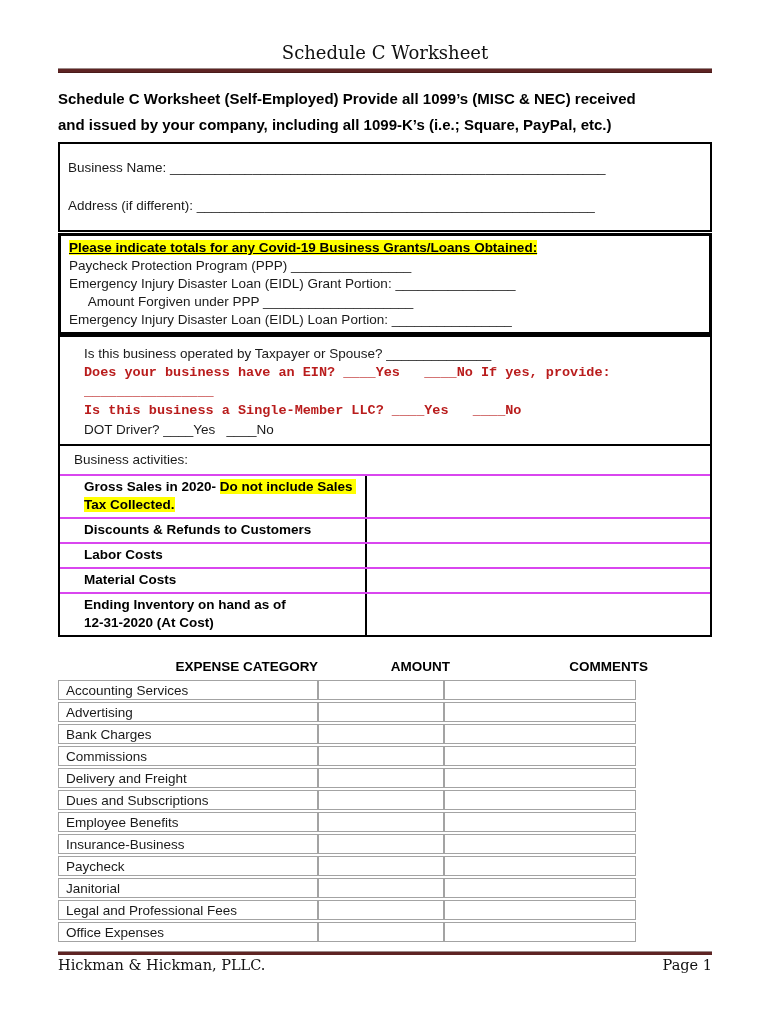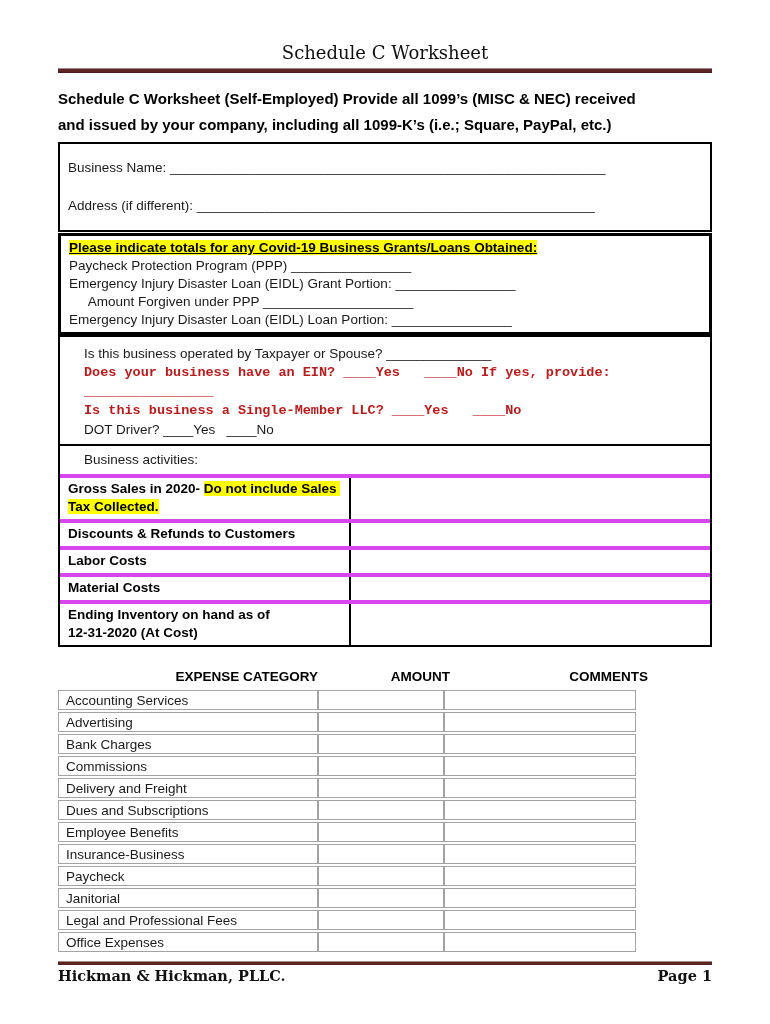--- a/index.html
+++ b/index.html
@@ -46,24 +46,24 @@
     display:inline;font-weight:bold;text-decoration:underline;
     background:var(--highlight);color:#000;
   }
   .pre{white-space:pre-wrap;}
   
   .box-c{border:2px solid #000;}
   .qbox{padding:7px 8px 5px 24px;font-size:13.5px;line-height:19px;}
   .qline{white-space:pre-wrap;}
   .qline.bold{font-weight:bold;color:#b91c1c;font-family:Liberation Mono, monospace;}
   .activities{
-    border-top:2px solid #000;padding:4px 24px;font-size:13.5px;line-height:20px;
+    border-top:2px solid #000;padding:4px 14px;font-size:13.5px;line-height:20px;
   }
   .srow{
-    border-top:4px solid #d946ef;display:grid;grid-template-columns:291px 1fr;
+    border-top:2px solid #d946ef;display:grid;grid-template-columns:291px 1fr;padding-left:16px;
   }
   .s-label{
     border-right:2px solid #000;padding:2px 8px 3px 8px;
     font-weight:bold;font-size:13.5px;line-height:18px;color:#000;
     white-space:pre-wrap;
   }
   .s-label .hl{background:var(--highlight);}
   .s-amount{min-height:10px;}
   
   .expense-header{
@@ -81,21 +81,21 @@
   }
   .ecell.ecat{padding:1px 4px 0 7px;}
   
   .footer-rule{
     margin-top:9px;height:4px;background:var(--accent);
     border-top:1px solid #9c8a89;
   }
   .footer{
     margin-top:2px;display:flex;justify-content:space-between;
     font-family:"DejaVu Serif","Liberation Serif",serif;
-    font-size:14.5px;color:#111;font-weight:bold;
+    font-size:14.5px;color:#111;
   }
 </style>
 </head>
 <body>
 
 <div class="content">
 
   <div class="doc-title">Schedule C Worksheet</div>
   <div class="title-rule"></div>
 

